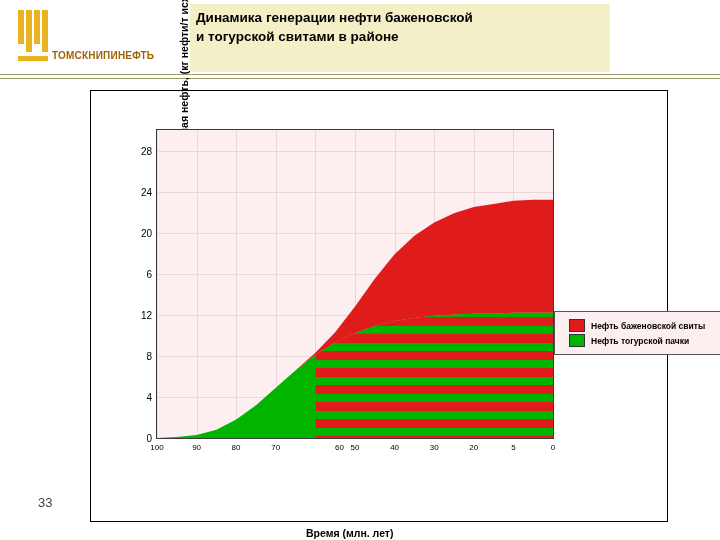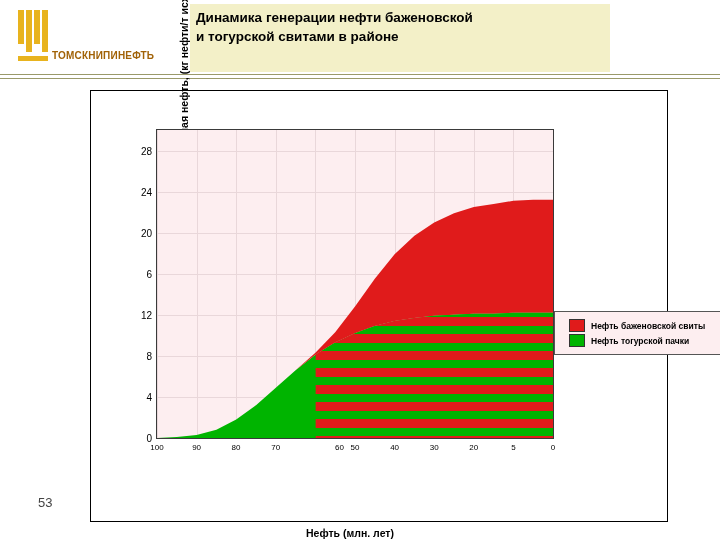--- a/index.html
+++ b/index.html
@@ -118,21 +118,21 @@
 
   <div class="title-box">
     <div class="title-line">Динамика генерации нефти баженовской</div>
     <div class="title-line">и тогурской свитами в районе</div>
   </div>
 
   <div class="rule r1"></div>
   <div class="rule r2"></div>
 </div>
 
-<div class="slide-num">53</div>
+<div class="slide-num">33</div>
 
 <div class="chart-frame">
   <div class="plot-outer">
 
     <div class="ylabel-wrap">
       <div class="ylabel">Эмигрировавшая нефть, (кг нефти/т исходной породы)</div>
     </div>
 
     <div class="plot" id="plot">
 
@@ -187,21 +187,21 @@
         <div class="xtick" style="left: 119.8px;">70</div>
         <div class="xtick" style="left: 159.4px; padding-left: 48px;">60</div>
         <div class="xtick" style="left: 199px;">50</div>
         <div class="xtick" style="left: 238.6px;">40</div>
         <div class="xtick" style="left: 278.2px;">30</div>
         <div class="xtick" style="left: 317.8px;">20</div>
         <div class="xtick" style="left: 357.4px;">5</div>
         <div class="xtick" style="left: 397px;">0</div>
       </div>
 
-    <div class="xlabel">Нефть (млн. лет)</div>
+    <div class="xlabel">Время (млн. лет)</div>
 
     <div class="legend">
       <div class="legend-row">
         <span class="legend-swatch" id="sw0" style="background: rgb(224, 27, 27);"></span>
         <span class="legend-label">Нефть баженовской свиты</span>
       </div>
       <div class="legend-row">
         <span class="legend-swatch" id="sw1" style="background: rgb(0, 180, 0);"></span>
         <span class="legend-label">Нефть тогурской пачки</span>
       </div>

